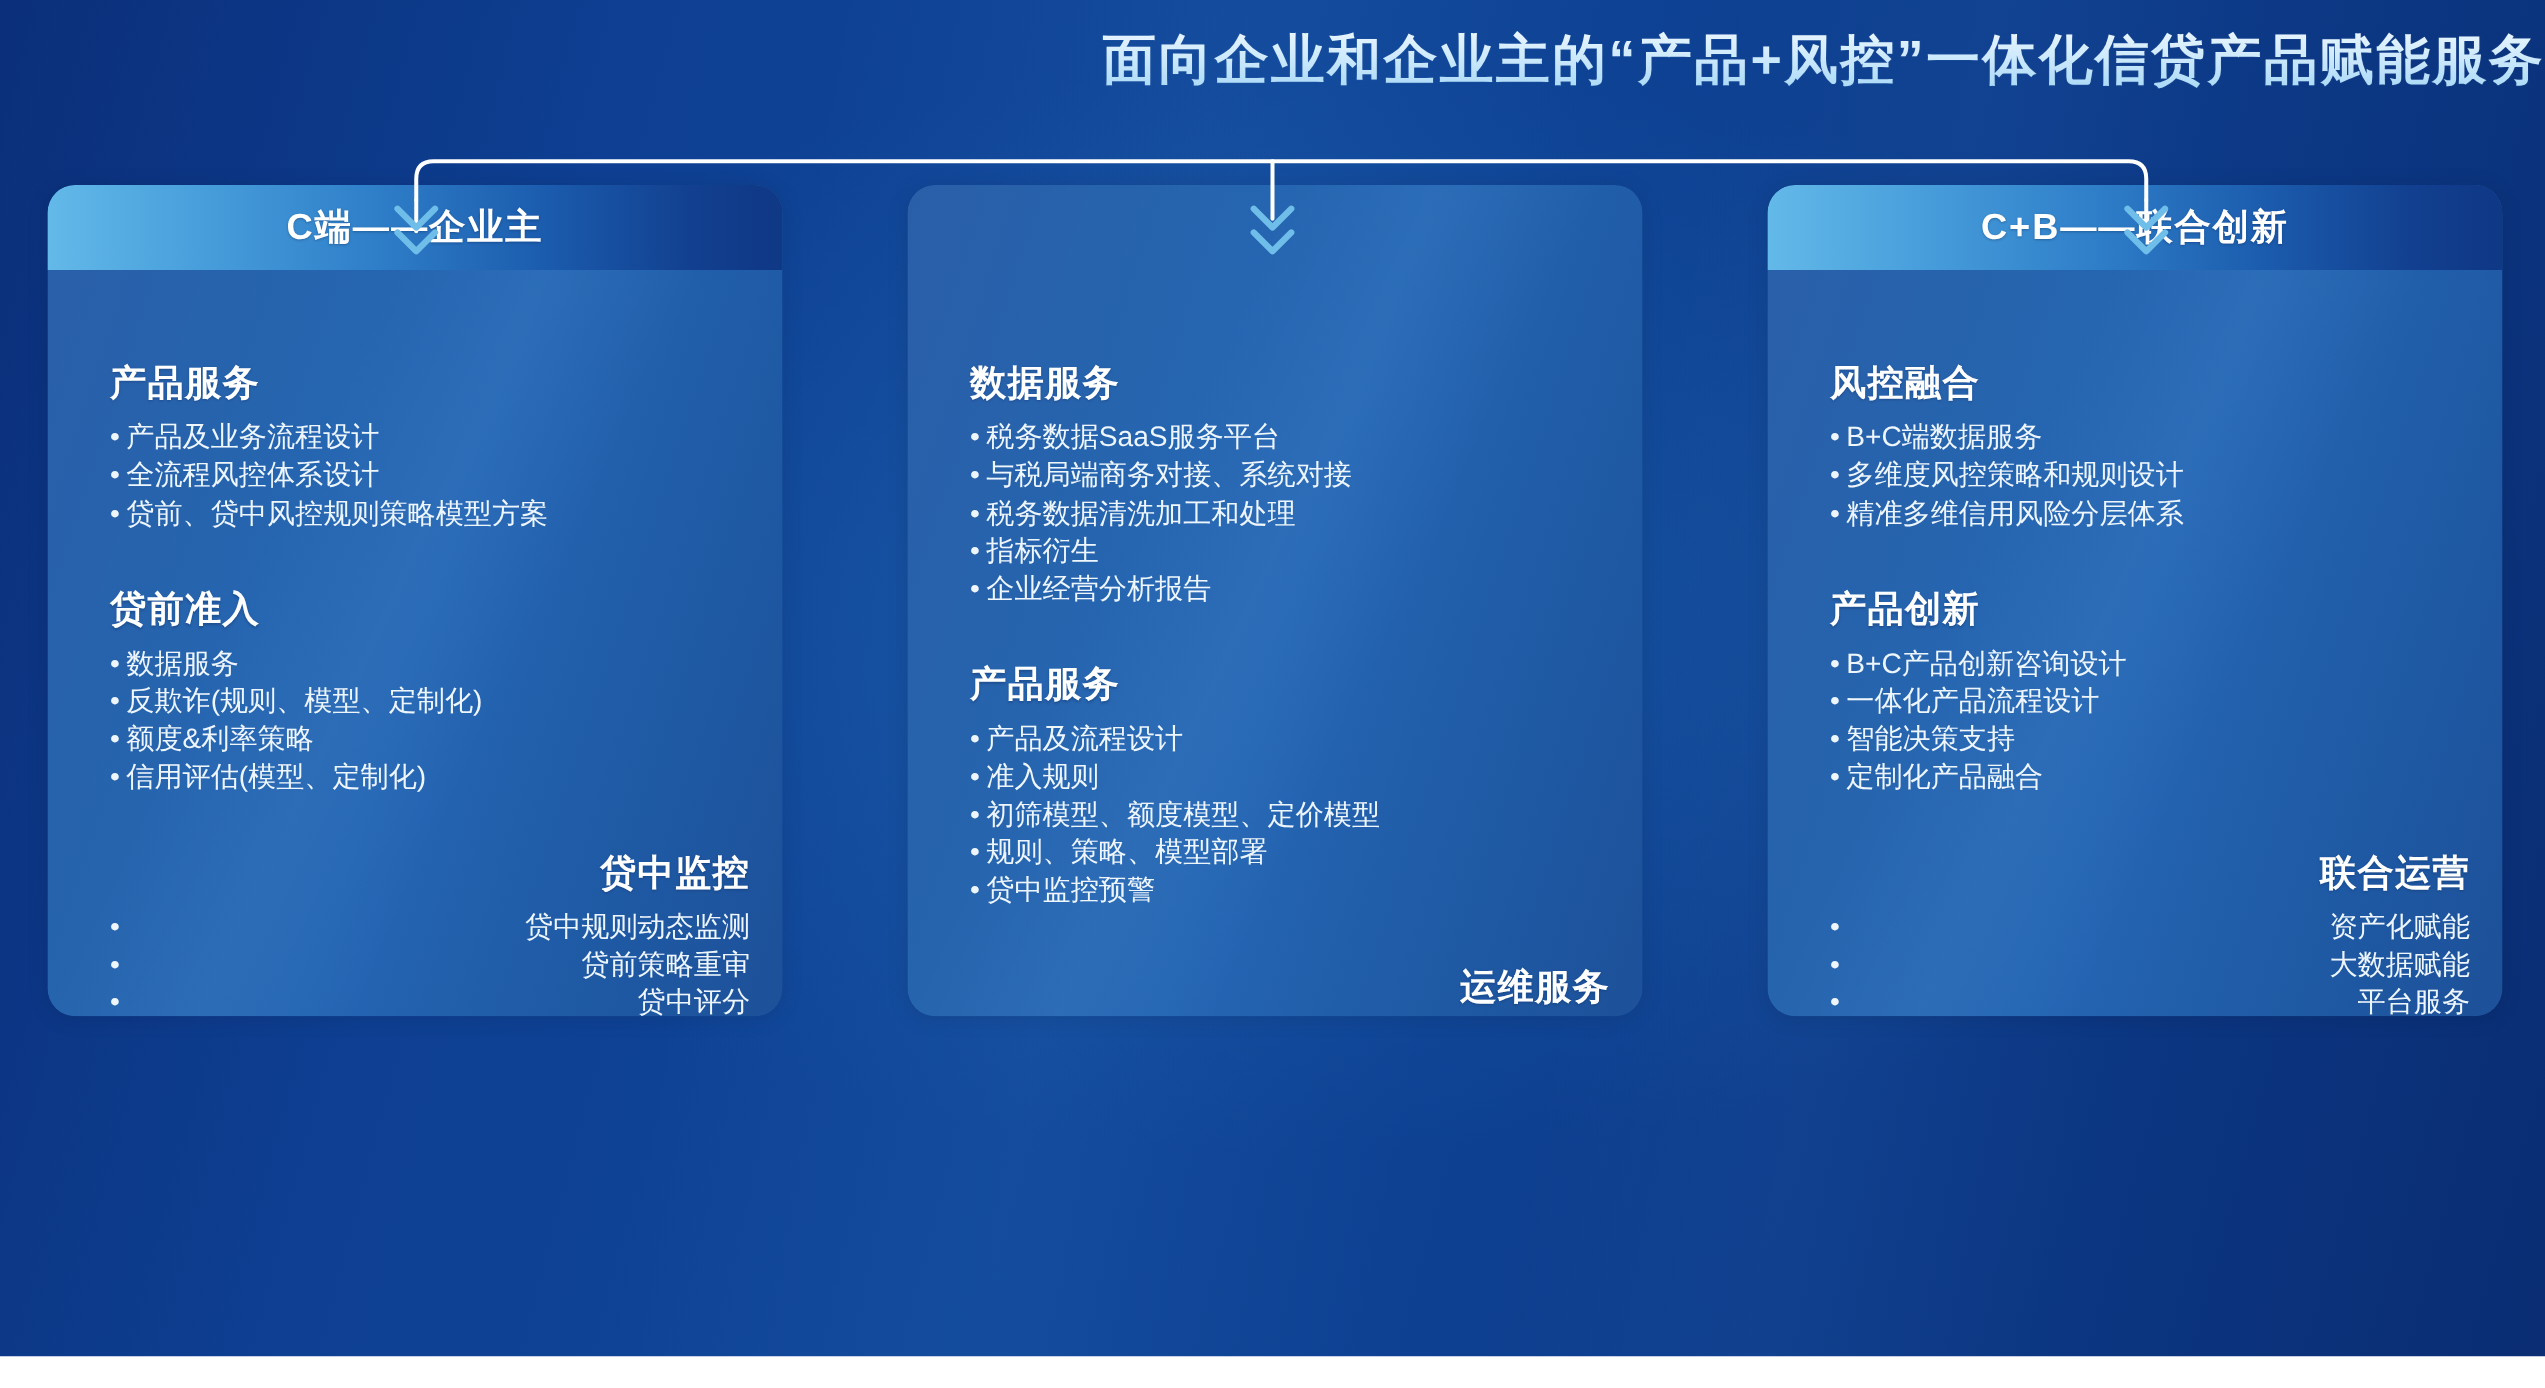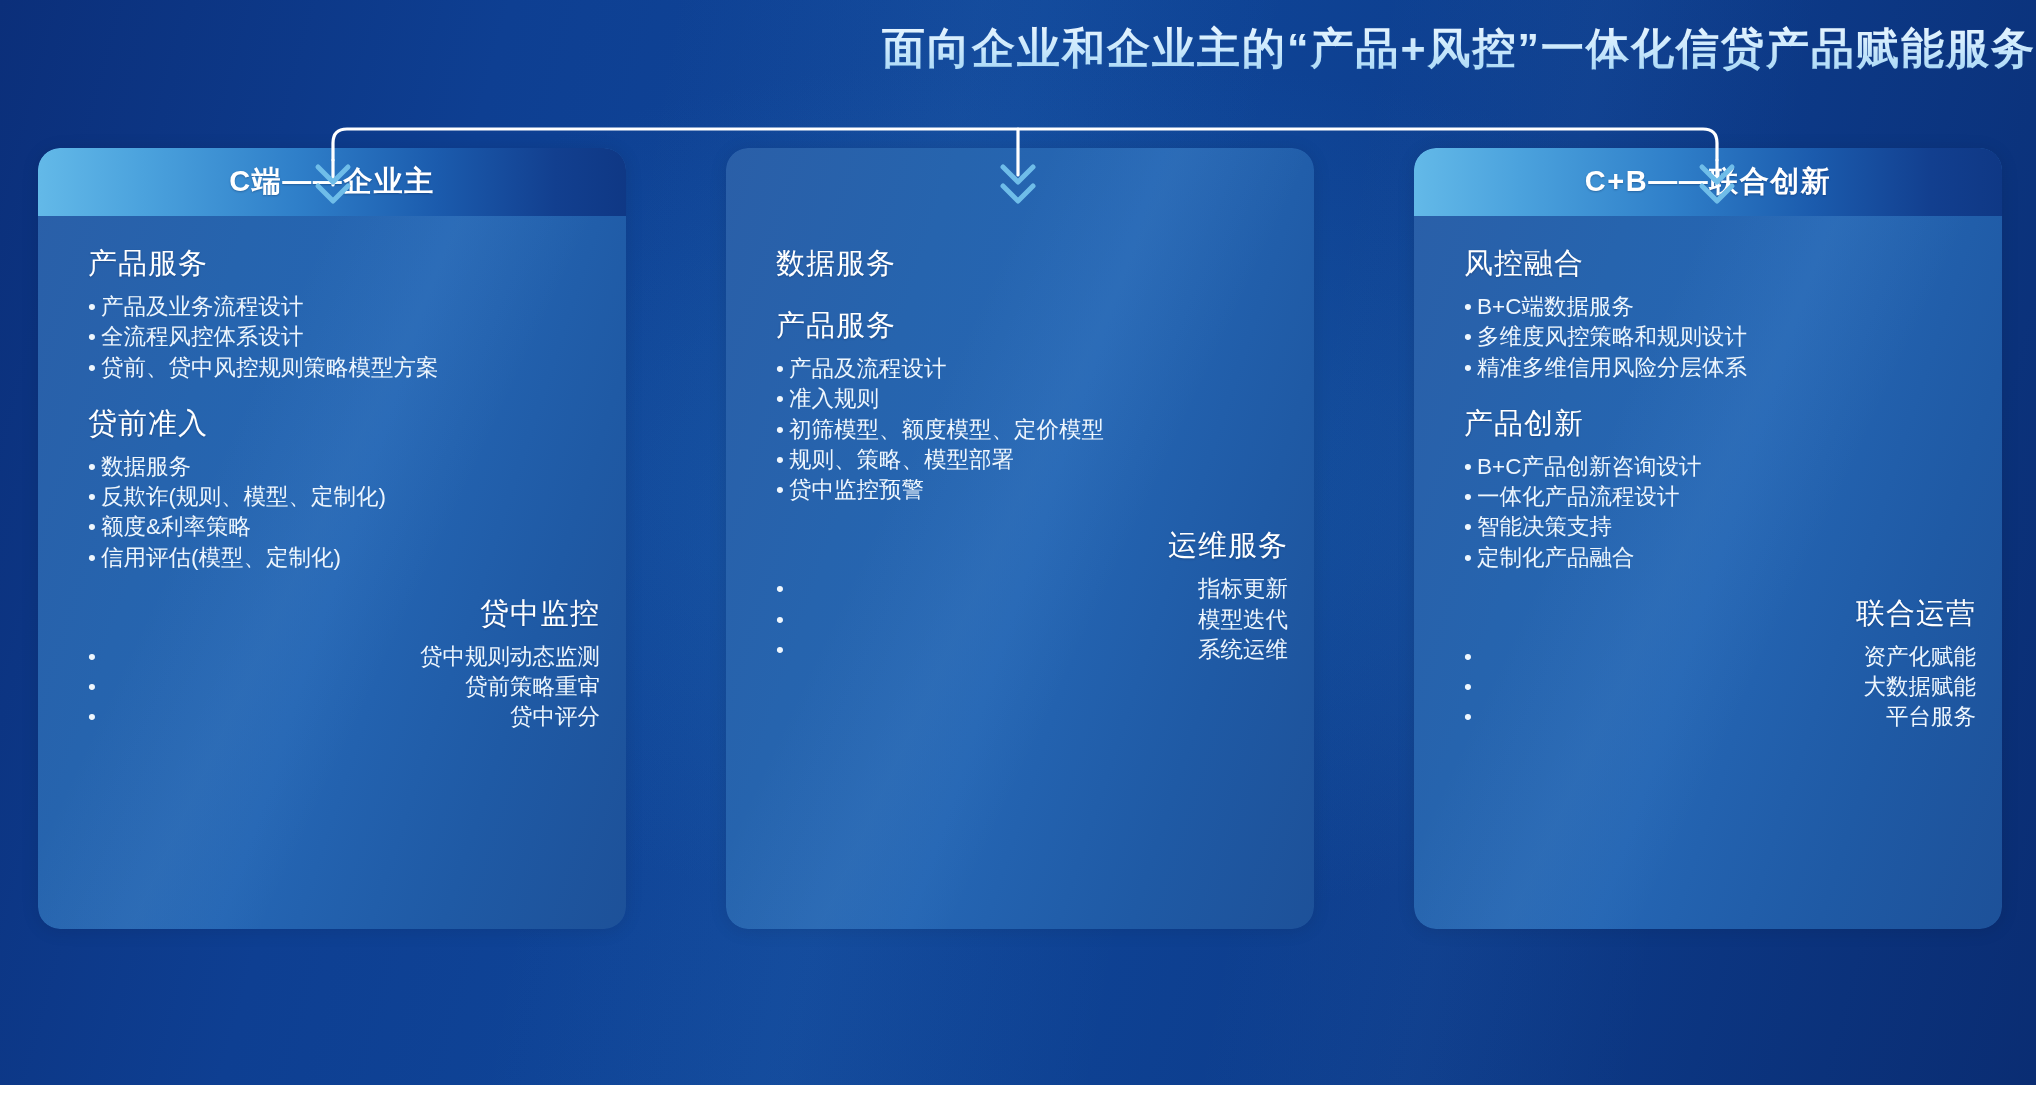--- a/index.html
+++ b/index.html
@@ -58,21 +58,21 @@
     width:2036px; height:1085px;
     z-index:3;
     pointer-events:none;
   }
 
   
   .card{
     position:absolute;
     top:148px;
     width:588px;
-    height:781px;
+    height:665px;
     border-radius:22px;
     overflow:hidden;
     z-index:2;
     box-shadow:0 2px 18px rgba(0,0,0,0.10);
   }
   #card-0{ left:38px;  }
   #card-1{ left:726px; }
   #card-2{ left:1414px; }
 
   .card-body{
@@ -113,24 +113,25 @@
     top:68px; bottom:0;
     padding:28px 26px 18px 50px;
   }
 
   .section{ margin-bottom:22px; }
   .section:last-child{ margin-bottom:0;text-align:right; }
 
   .section-title{
     color:#ffffff;
     font-size:29px;
-    font-weight:400;
+    font-weight:700;
     letter-spacing:1px;
     margin-bottom:8px;
     text-shadow:0 1px 2px rgba(0,20,60,0.25);
+    margin-top:43px;
   }
 
   .bullets{ list-style:none; }
   .bullet{
     position:relative;
     color:#eef6fd;
     font-size:22.5px;
     font-weight:400;
     line-height:1.30;
     padding-left:13px;
@@ -217,20 +218,27 @@
   </div>
 
   <div class="card" id="card-1">
     <div class="card-body"></div>
 
 
     <div class="card-content">
 
       <div class="section">
         <div class="section-title">数据服务</div>
+        <ul class="bullets">
+          <li class="bullet">税务数据SaaS服务平台</li>
+          <li class="bullet">与税局端商务对接、系统对接</li>
+          <li class="bullet">税务数据清洗加工和处理</li>
+          <li class="bullet">指标衍生</li>
+          <li class="bullet">企业经营分析报告</li>
+        </ul>
       </div>
 
       <div class="section">
         <div class="section-title">产品服务</div>
         <ul class="bullets">
           <li class="bullet">产品及流程设计</li>
           <li class="bullet">准入规则</li>
           <li class="bullet">初筛模型、额度模型、定价模型</li>
           <li class="bullet">规则、策略、模型部署</li>
           <li class="bullet">贷中监控预警</li>

